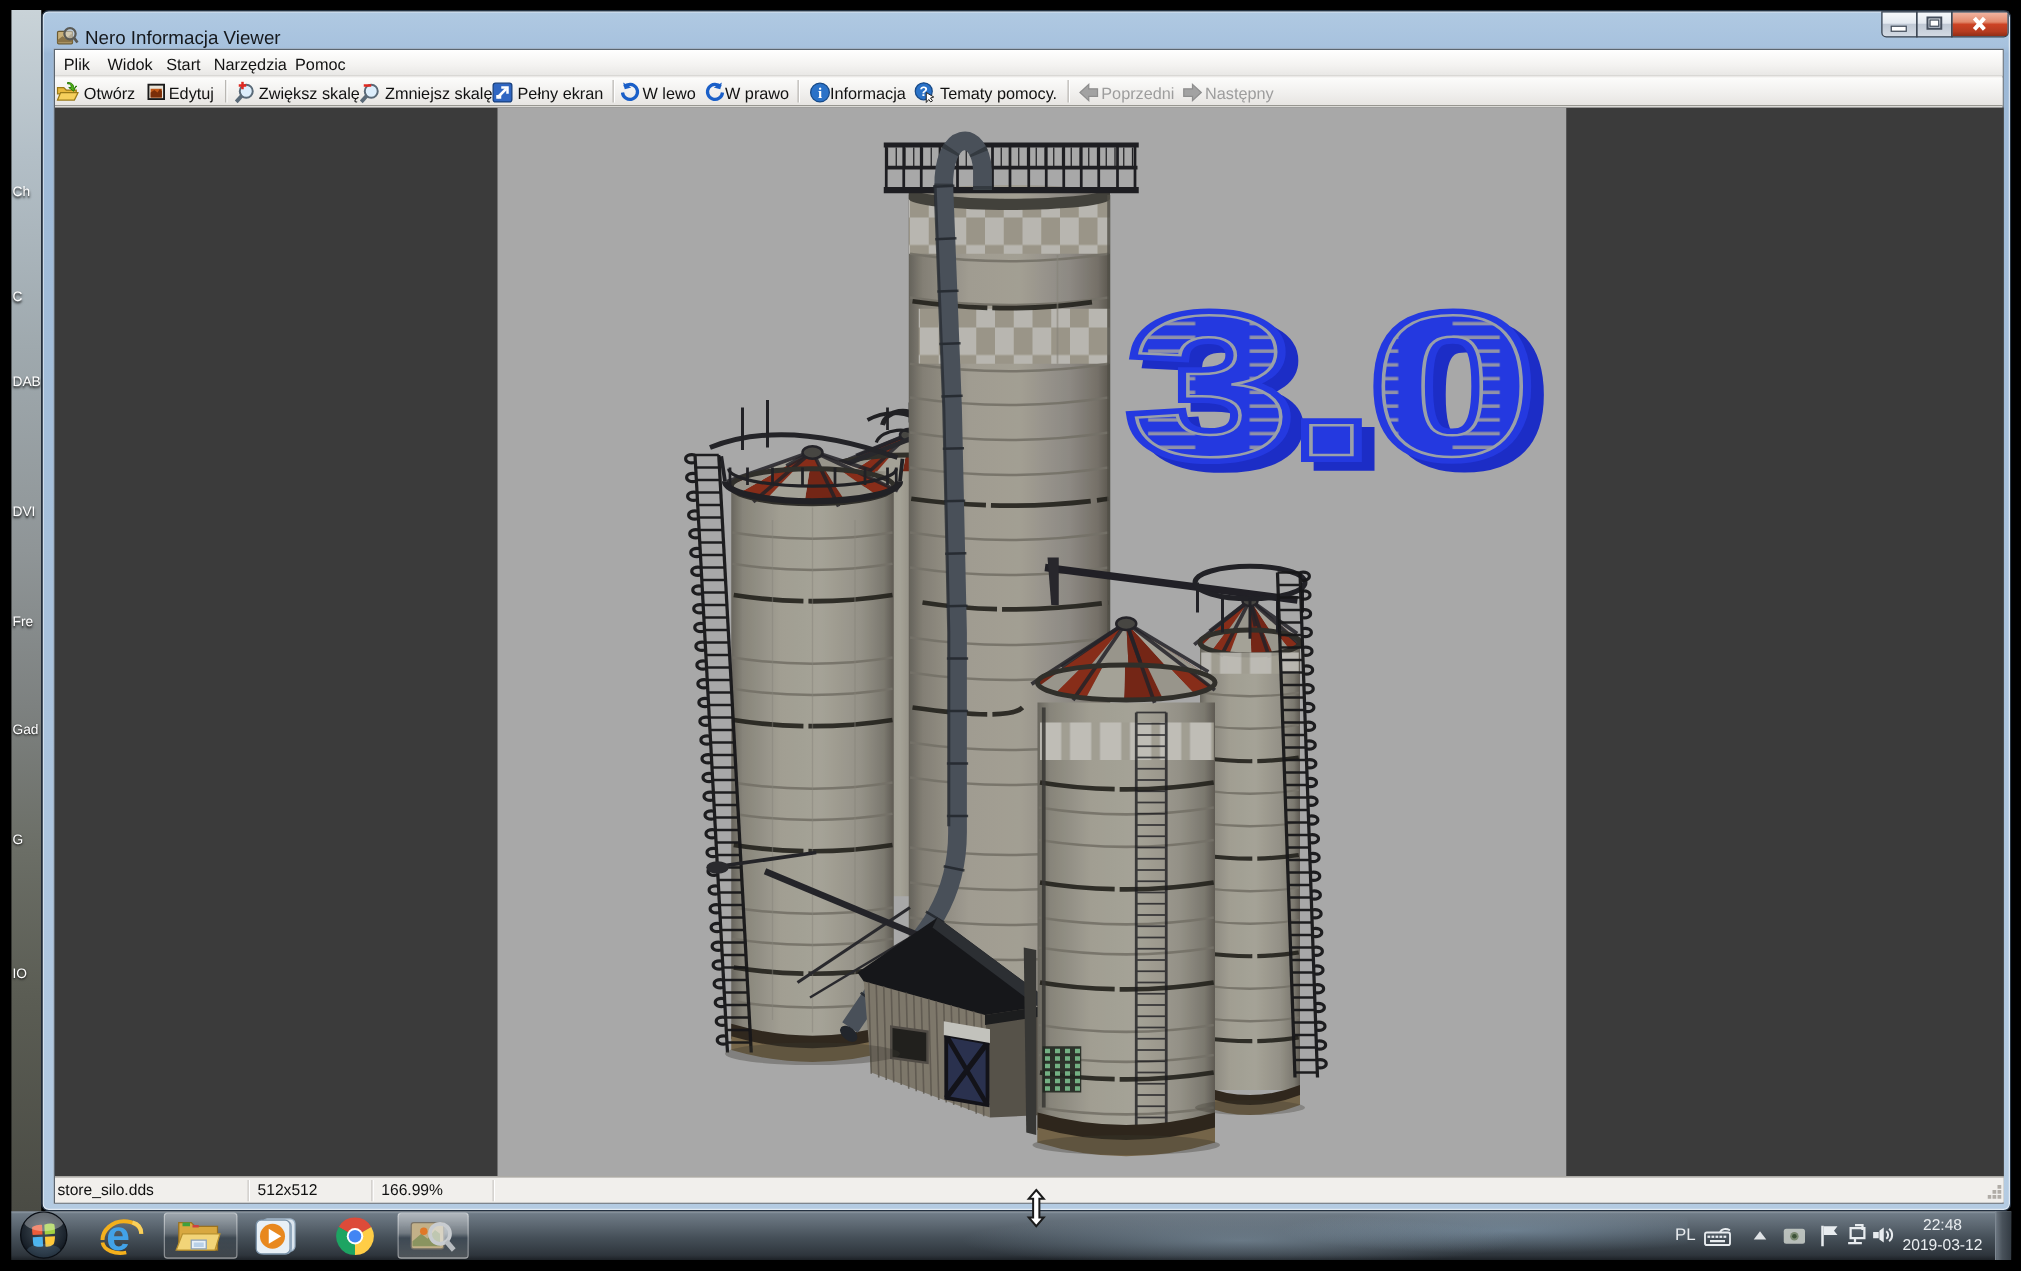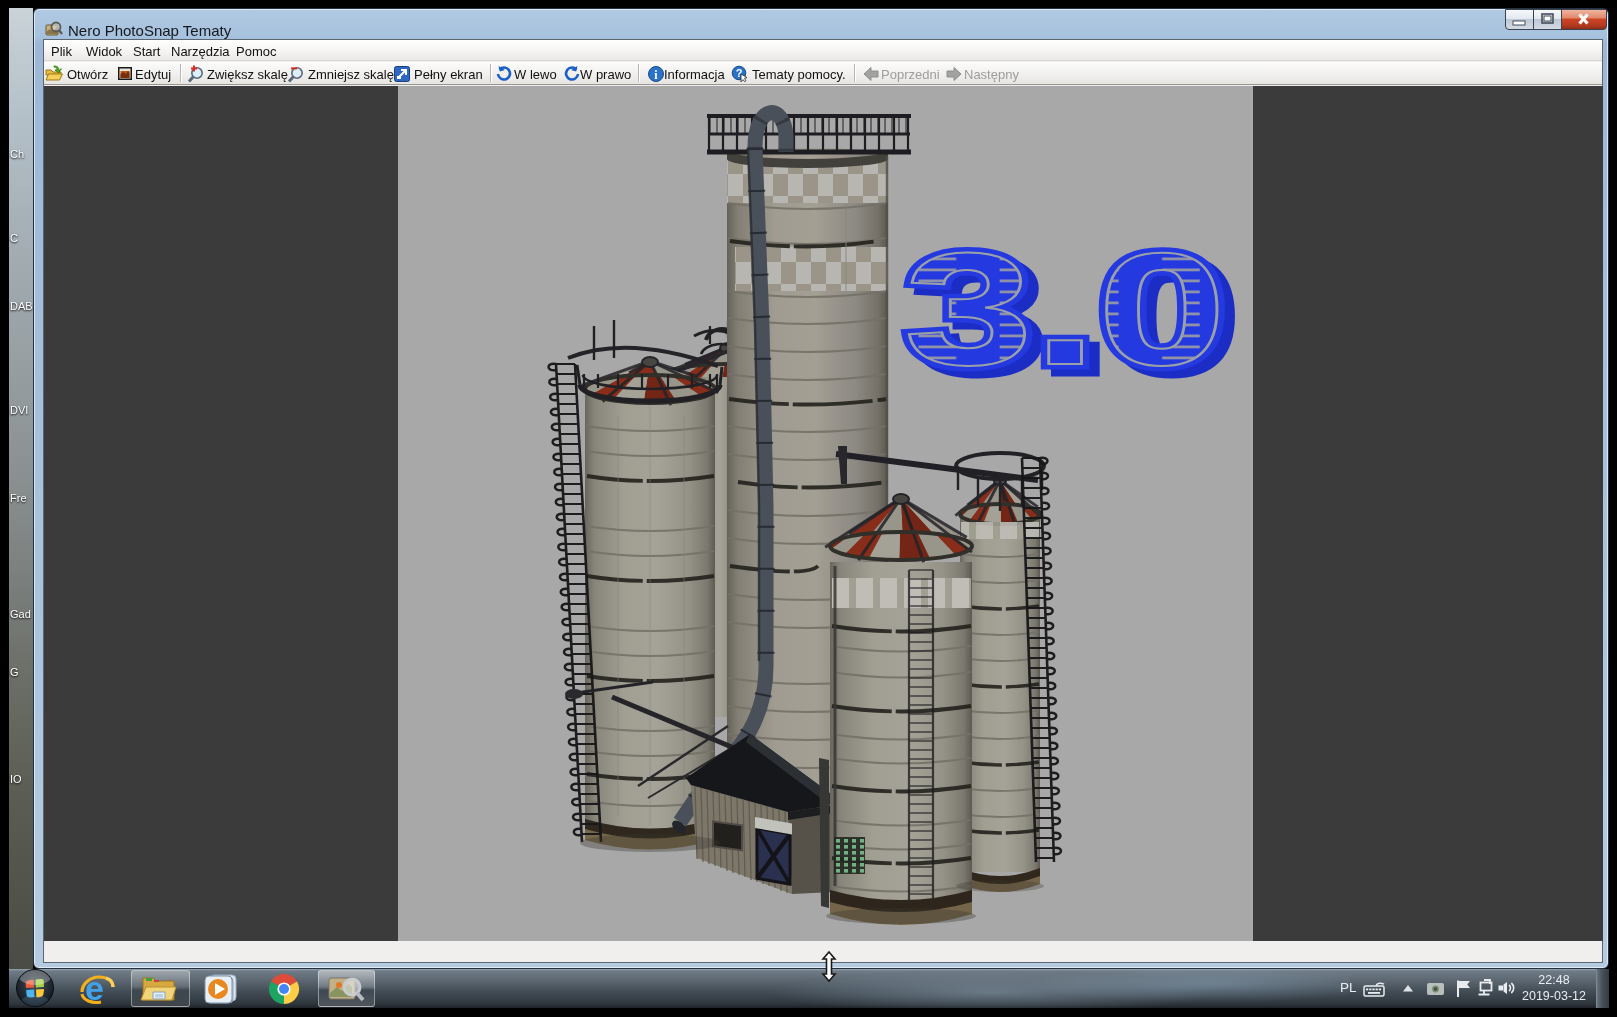--- a/index.html
+++ b/index.html
@@ -1,30 +1,30 @@
 <!DOCTYPE html>
 <html><head><meta charset="utf-8"><style>*{margin:0;padding:0;box-sizing:border-box}html,body{width:1617px;height:1017px;background:#000;overflow:hidden;font-family:'Liberation Sans',sans-serif}.abs{position:absolute}#wall{left:9px;top:8px;width:24px;height:961px;background:linear-gradient(180deg,#c9d3d8 0,#b3bfc7 12%,#9fa9ae 28%,#8f9597 45%,#7d8180 58%,#6b6e66 70%,#5b5d54 82%,#4a4b44 100%);overflow:hidden}.dlbl{position:absolute;left:1px;color:#fff;font-size:11px;text-shadow:0 1px 2px #000;white-space:nowrap}#win{left:33px;top:8px;width:1576px;height:961px;border-radius:6px;background:linear-gradient(180deg,#b0c9e2 0,#a7c2de 28px,#9cb8d6 34px,#b4cbe2 100%);border:1px solid #243140;box-shadow:inset 0 0 0 1px rgba(255,255,255,.6)}#client{position:absolute;left:9px;top:30px;width:1560px;height:924px;background:#f0efed;border:1px solid #5c6670}#menubar{position:absolute;left:0;top:0;width:100%;height:21px;background:linear-gradient(180deg,#fff 0,#f4f3f1 60%,#e9e8e6 100%);border-bottom:1px solid #d9d8d5;color:#111;font-size:13px}.mi{position:absolute;top:4px}#toolbar{position:absolute;left:0;top:22px;width:100%;height:23px;background:linear-gradient(180deg,#fcfcfb 0,#f1f0ee 55%,#e7e5e2 100%);border-bottom:1px solid #979690;color:#111;font-size:13px}.ti{position:absolute;top:3px}.tl{position:absolute;top:5px;white-space:nowrap}.tsep{position:absolute;top:2px;width:1px;height:18px;background:#b9b7b3;box-shadow:1px 0 0 #fff}.gray{color:#9d9d9d}#content{position:absolute;left:0;top:46px;width:1559px;height:855px;background:#3b3b3b}#img{position:absolute;left:354px;top:0;width:855px;height:855px;background:#a8a8a8}#status{position:absolute;left:0;top:901px;width:1559px;height:21px;background:#f1efec;border-top:1px solid #9a9892;font-size:12.5px;color:#111}.ssep{position:absolute;top:2px;width:1px;height:17px;background:#cbc9c5;box-shadow:1px 0 0 #fff}#titletxt{position:absolute;left:34px;top:13px;font-size:15px;color:#15181c}#capbtns{position:absolute;left:1471px;top:0;width:102px;height:21px}.cb{position:absolute;top:0;height:21px;border:1px solid #38414d;background:linear-gradient(180deg,#f6f9fb 0,#e3e9f0 45%,#bfc8d4 50%,#d3dae4 100%)}#bmin{left:0;width:29px;border-radius:0 0 0 4px}#bmax{left:28px;width:29px}#bclo{left:56px;width:46px;border-radius:0 0 4px 0;background:linear-gradient(180deg,#f0b4a2 0,#e28a6d 40%,#cc4325 50%,#b53b20 80%,#8f2d16 100%)}#taskbar{left:0;top:969px;width:1617px;height:39px;background:linear-gradient(180deg,#99a4ae 0,#6f7b86 2px,#5b6670 30%,#454f58 55%,#2e353c 90%,#1d2227 100%)}.tbtn{position:absolute;top:1px;height:37px;border:1px solid rgba(255,255,255,.4);border-radius:3px;background:linear-gradient(180deg,rgba(255,255,255,.32) 0,rgba(255,255,255,.12) 45%,rgba(10,20,30,.12) 55%,rgba(255,255,255,.1) 100%)}#tray{position:absolute;left:1330px;top:0;width:210px;height:39px;color:#e8ecef}#clock{position:absolute;left:1516px;top:3px;width:76px;text-align:center;color:#e9edf0;font-size:12.5px;line-height:16px}#showdesk{position:absolute;left:1596px;top:0;width:13px;height:39px;background:linear-gradient(90deg,#6a747e 0,#49525b 40%,#333b43 100%);border-left:1px solid #7e8892}</style></head><body>
 <div class="abs" id="wall">
     <div class="dlbl" style="top:140px">Ch</div>
     <div class="dlbl" style="top:224px">C</div>
     <div class="dlbl" style="top:292px">DAB</div>
     <div class="dlbl" style="top:396px">DVI</div>
     <div class="dlbl" style="top:484px">Fre</div>
-    <div class="dlbl" style="top:600px">Gad</div>
+    <div class="dlbl" style="top:570px">Gad</div>
     <div class="dlbl" style="top:658px">G</div>
     <div class="dlbl" style="top:765px">IO</div>
   </div>
 <div class="abs" id="win">
     <svg class="abs" style="left:11px;top:12px" width="18" height="18">
       <rect x="1" y="4" width="12" height="10" rx="1" fill="#c8b07a" stroke="#6b5a32"></rect>
       <path d="M1,11 l4,-3 3,2 4,-4 1,1 v6 h-12 z" fill="#8a7448"></path>
       <circle cx="11" cy="6" r="4.5" fill="rgba(220,225,230,.5)" stroke="#5a5a55" stroke-width="1.8"></circle>
       <path d="M14,9 l3,4" stroke="#5a5a55" stroke-width="2.2"></path>
     </svg>
-    <div id="titletxt">Nero PhotoSnap Tematy</div>
+    <div id="titletxt">Nero Informacja Viewer</div>
     <div id="capbtns">
       <div class="cb" id="bmin"><svg width="27" height="19">
           <rect x="7" y="11" width="12" height="4" fill="#fff" stroke="#444e5c"></rect>
         </svg></div>
       <div class="cb" id="bmax"><svg width="27" height="19">
           <rect x="8" y="4" width="11" height="9" fill="none" stroke="#444e5c" stroke-width="1.6"></rect>
           <rect x="10" y="6" width="7" height="5" fill="#fff" stroke="#444e5c"></rect>
         </svg></div>
       <div class="cb" id="bclo"><svg width="44" height="19">
           <path d="M17.5,4.5 L25.5,13.5 M25.5,4.5 L17.5,13.5" stroke="#fff" stroke-width="3.2"></path>
@@ -684,20 +684,38 @@
               <ellipse cx="602" cy="800" rx="44" ry="6" fill="rgba(60,56,48,0.3)"></ellipse>
             </g>
             <g transform="translate(506,278) scale(1.45,1)">
               <text x="7" y="7" font-family="Liberation Sans, sans-serif" font-weight="bold" font-size="160" letter-spacing="0" fill="#1c2dc6" stroke="#1c2dc6" stroke-width="11">3.0</text>
               <text x="0" y="0" font-family="Liberation Sans, sans-serif" font-weight="bold" font-size="160" fill="#2439e0" stroke="#2439e0" stroke-width="11" paint-order="stroke">3.0</text>
               <text x="0" y="0" font-family="Liberation Sans, sans-serif" font-weight="bold" font-size="160" fill="url(#hat)">3.0</text>
               <text x="0" y="0" font-family="Liberation Sans, sans-serif" font-weight="bold" font-size="160" fill="none" stroke="#9aa0a8" stroke-width="2">3.0</text>
             </g>
           </svg></div>
       </div>
+      <div id="status">
+        <div class="abs" style="left:2px;top:3px">store_silo.dds</div>
+        <div class="abs" style="left:162px;top:3px">512x512</div>
+        <div class="abs" style="left:261px;top:3px">166.99%</div>
+        <div class="ssep" style="left:154px"></div>
+        <div class="ssep" style="left:253px"></div>
+        <div class="ssep" style="left:350px"></div>
+        <svg class="abs" style="left:1546px;top:6px" width="12" height="12">
+          <g fill="#b0aca6">
+            <rect x="8" y="0" width="3" height="3"></rect>
+            <rect x="8" y="4" width="3" height="3"></rect>
+            <rect x="8" y="8" width="3" height="3"></rect>
+            <rect x="4" y="4" width="3" height="3"></rect>
+            <rect x="4" y="8" width="3" height="3"></rect>
+            <rect x="0" y="8" width="3" height="3"></rect>
+          </g>
+        </svg>
+      </div>
     </div>
   </div>
 <div class="abs" id="taskbar">
     <div class="abs" style="left:700px;top:0;width:650px;height:39px;background:radial-gradient(ellipse 320px 30px at 45% 60%,rgba(170,195,215,.38),rgba(170,195,215,0) 70%),radial-gradient(ellipse 260px 26px at 78% 40%,rgba(150,180,205,.4),rgba(150,180,205,0) 70%)"></div>
     <svg class="abs" style="left:15px;top:0" width="40" height="39">
       <defs>
         <radialGradient id="orb" cx="50%" cy="40%" r="65%">
           <stop offset="0" stop-color="#46525c"></stop>
           <stop offset="0.75" stop-color="#1a222b"></stop>
           <stop offset="1" stop-color="#080c12"></stop>

